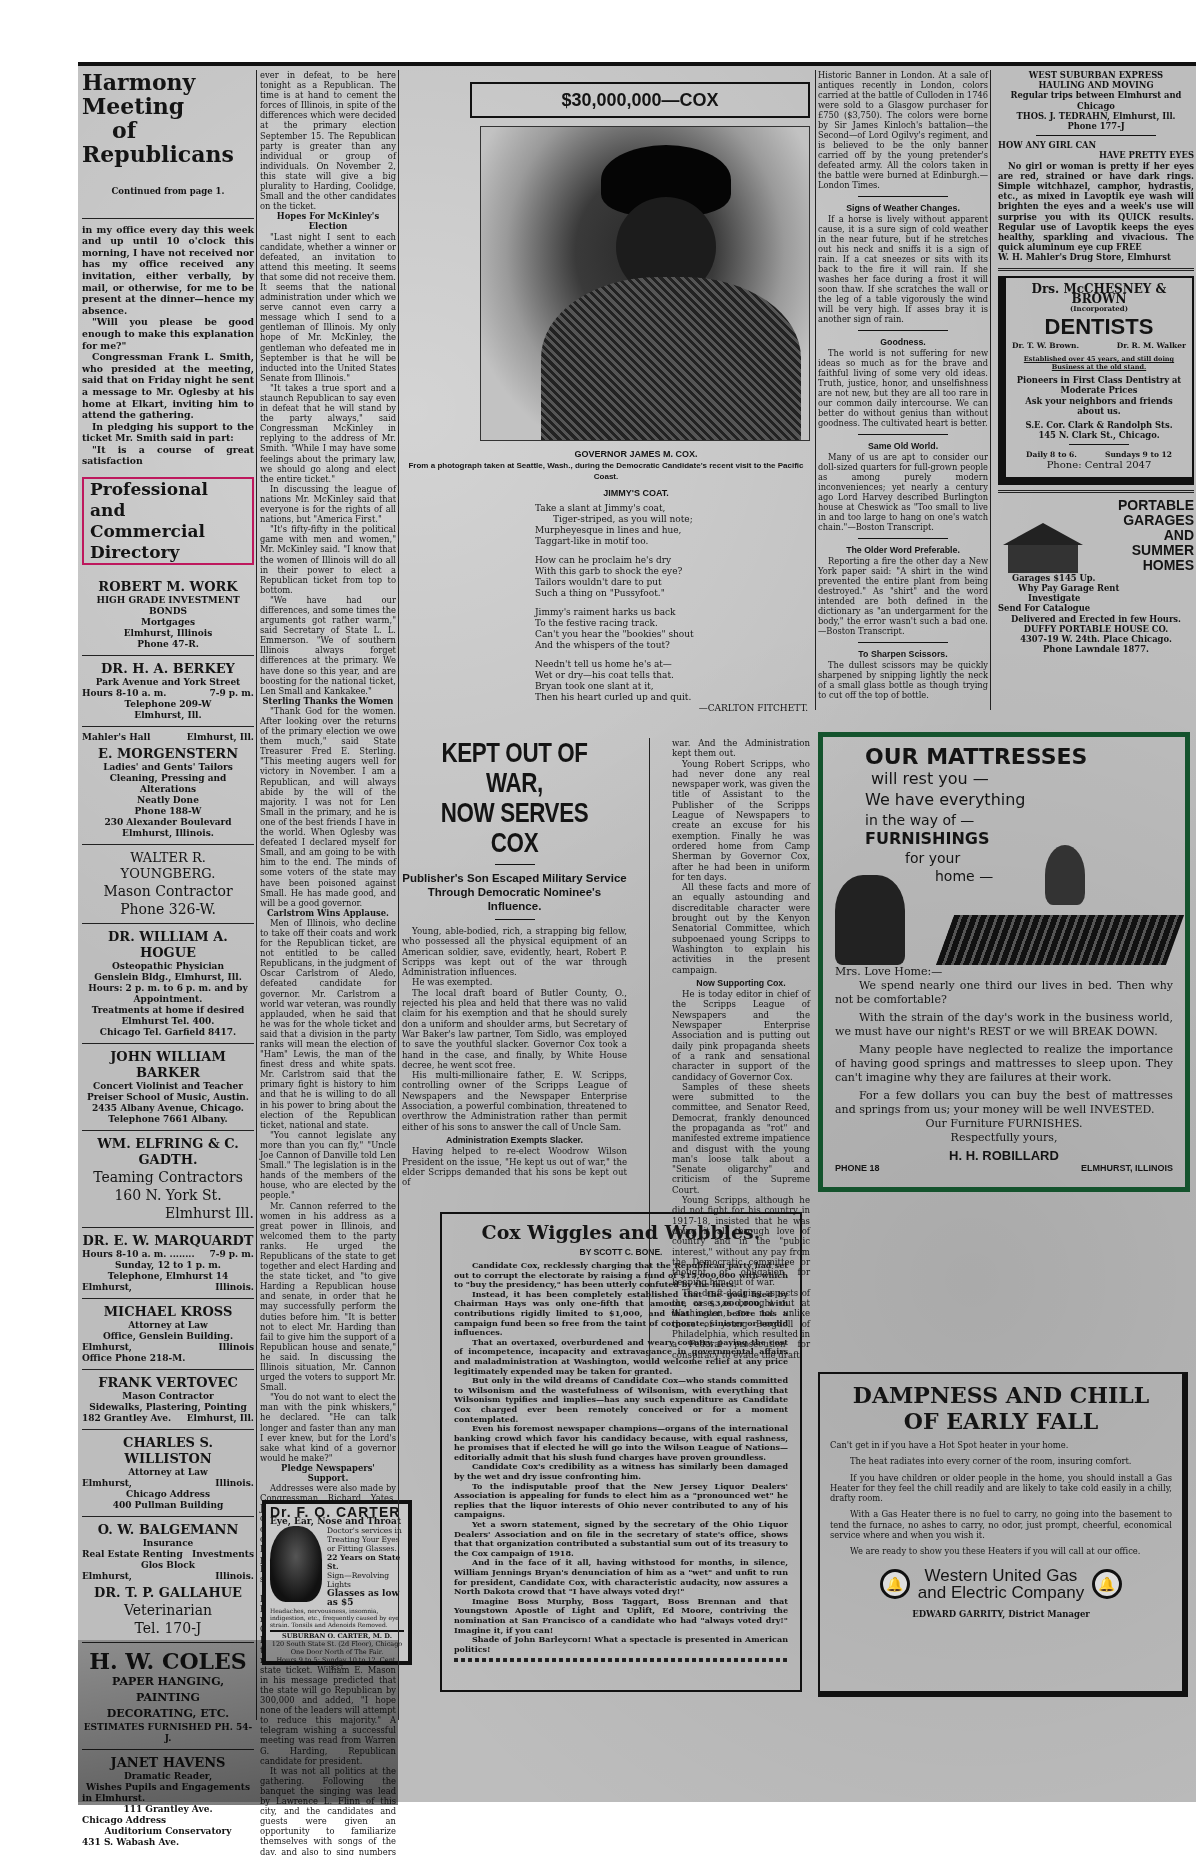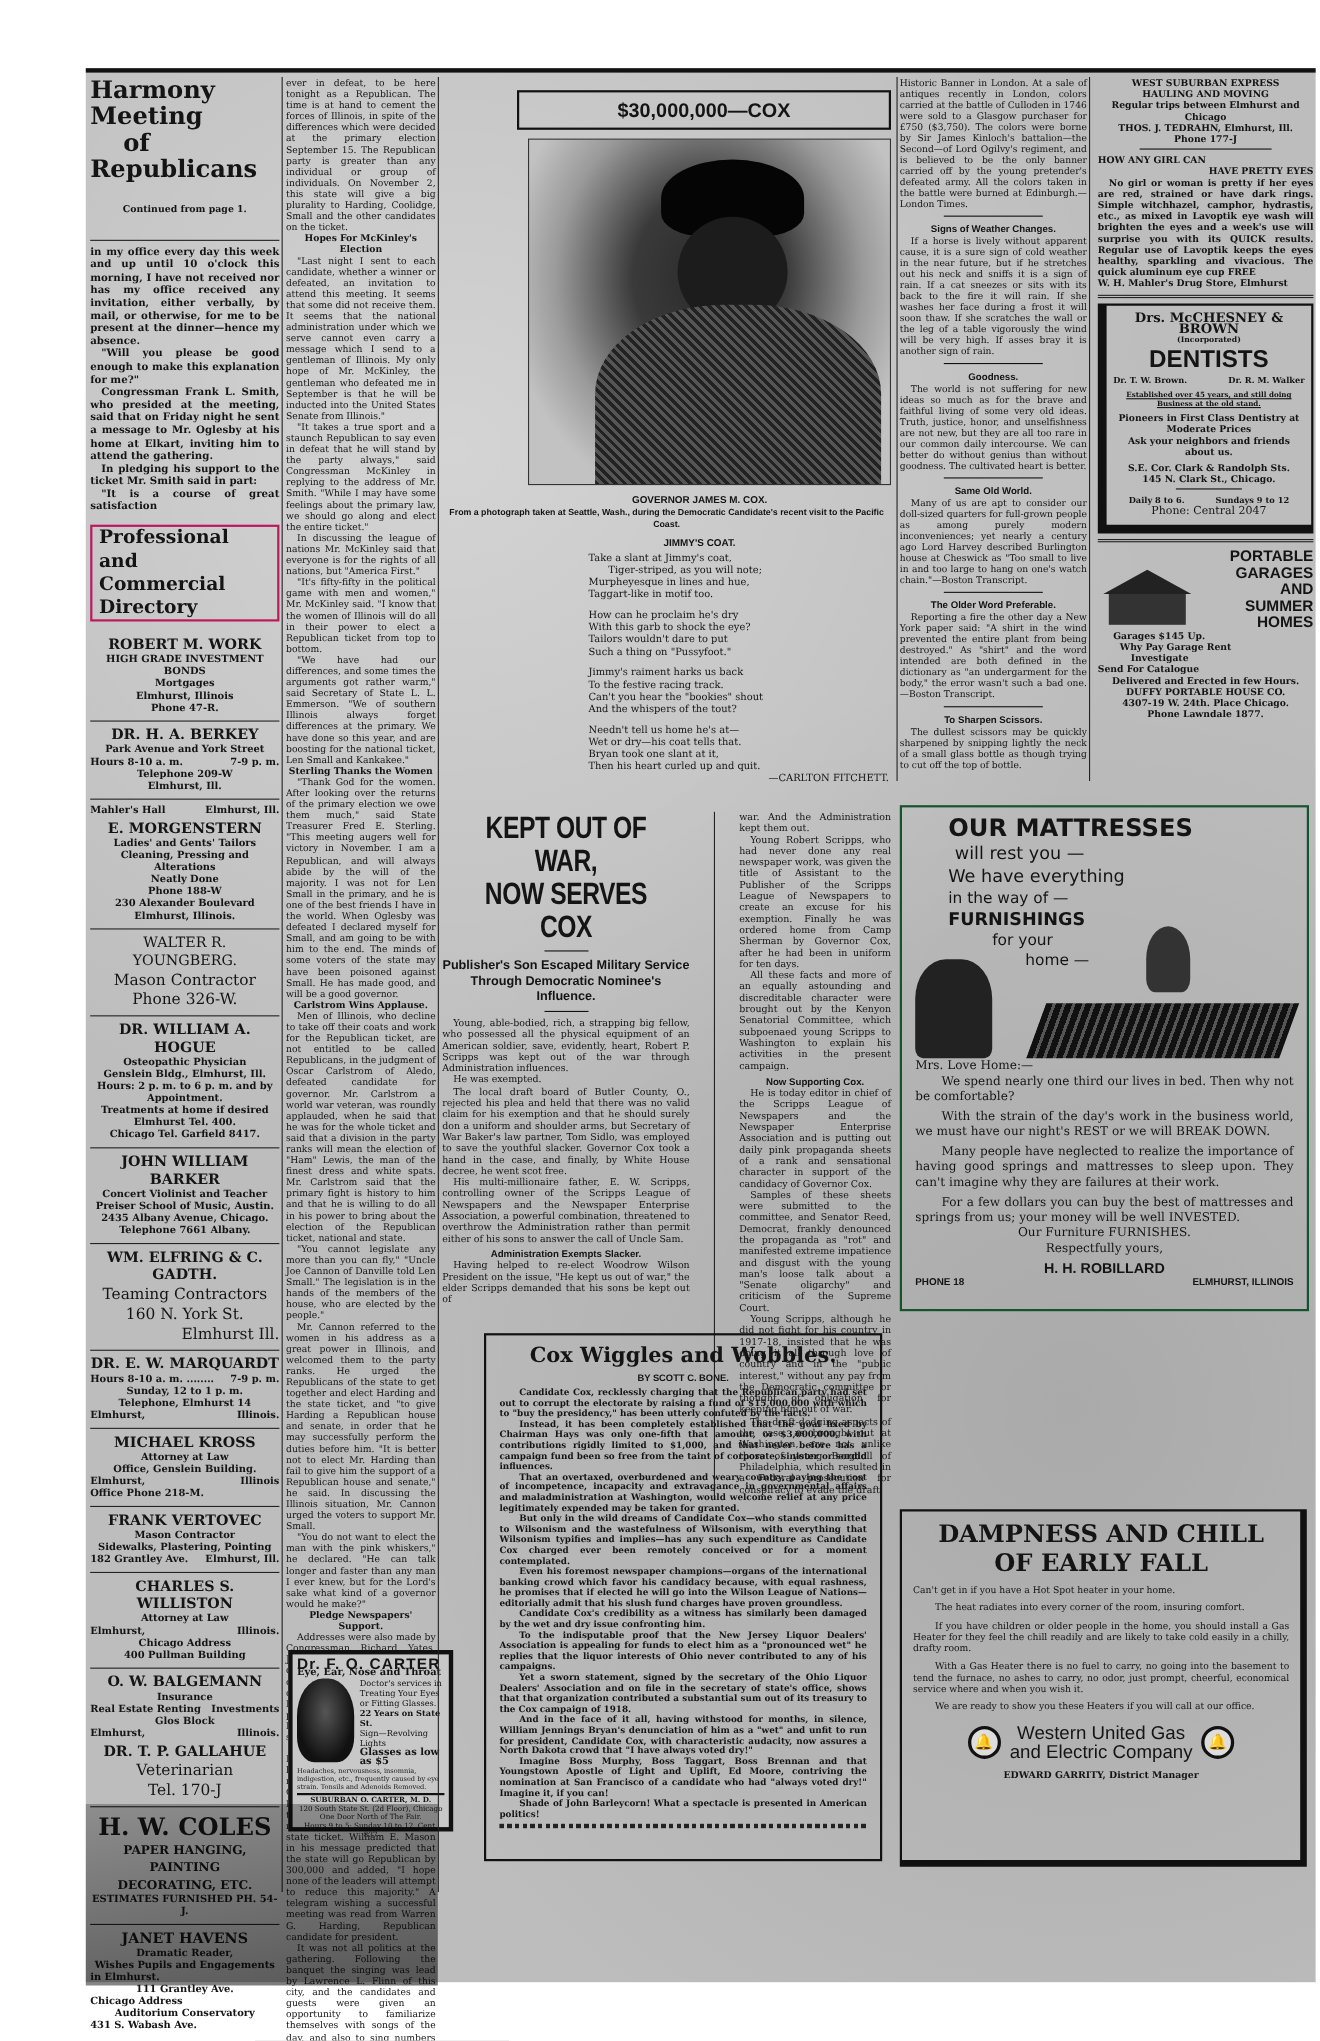--- a/index.html
+++ b/index.html
@@ -37,21 +37,21 @@
   .poem .stanza { margin-bottom: 8px; }
   .kept-head { font-family: "Liberation Sans", sans-serif; font-weight: bold; font-size: 28px; line-height: 30px; text-align: center; transform: scaleX(0.8); transform-origin: center; letter-spacing: -0.5px; }
   .kept-sub { font-family: "Liberation Sans", sans-serif; font-weight: bold; font-size: 11.5px; line-height: 14px; text-align: center; }
   .wig-box { border: 2px solid #111; padding: 6px 12px; }
   .wig-title { font-family: "DejaVu Serif", serif; font-size: 19px; font-weight: bold; text-align: center; line-height: 24px; }
   .byline { font-family: "Liberation Sans", sans-serif; font-size: 8.5px; font-weight: bold; text-align: center; margin: 3px 0 4px; }
   .wig-body { font-size: 9px; line-height: 10.6px; font-weight: bold; text-align: justify; }
   .wig-body p { text-indent: 18px; }
   .sub-head { font-family: "Liberation Sans", sans-serif; font-weight: bold; font-size: 8.8px; text-align: center; margin: 3px 0 1px; }
   .dent-box { border: 2px solid #111; border-left: 8px solid #111; border-bottom: 8px solid #111; padding: 6px 6px; text-align: center; }
-  .mat-box { border: 2px solid #14532d; padding: 8px 12px; position: relative; }
+  .mat-box { border: 5px solid #14532d; padding: 8px 12px; position: relative; }
   .mat-script { font-family: "DejaVu Sans", sans-serif; }
   .damp-box { border: 2px solid #111; border-right: 6px solid #111; border-bottom: 6px solid #111; padding: 8px 10px; }
   .coles { font-size: 22px; font-weight: bold; text-align: center; line-height: 26px; }
   .carter { border: 4px solid #111; padding: 4px; background: #c8c8c8; }
   .carter-name { font-family: "Liberation Sans", sans-serif; font-size: 17px; font-weight: bold; letter-spacing: 1px; }
   .carter-portrait { width: 52px; height: 76px; background: radial-gradient(ellipse at 50% 40%, #555 0, #111 70%); border-radius: 45% 45% 30% 30%; float: left; margin-right: 5px; }
   .emblem { width: 30px; height: 30px; border-radius: 50%; border: 3px solid #111; display: inline-flex; align-items: center; justify-content: center; font-size: 14px; background: #ddd; }
   .garage { width: 70px; height: 50px; background: linear-gradient(#333,#333) bottom/100% 60% no-repeat; position: relative; }
   .garage:before { content: ""; position: absolute; left: -5px; top: 0; border-left: 40px solid transparent; border-right: 40px solid transparent; border-bottom: 22px solid #222; }
   .shade { position: absolute; left: 78px; top: 1640px; width: 320px; height: 165px; background: linear-gradient(170deg, rgba(0,0,0,0.25), rgba(0,0,0,0.55)); }
@@ -412,21 +412,21 @@
     <div class="b">145 N. Clark St., Chicago.</div>
     <div style="width:60px; border-top:1.5px solid #111; margin:4px auto"></div>
     <div class="card-row" style="font-size:7.5px; justify-content:space-around">
         <span>Daily 8 to 6.</span>
         <span>Sundays 9 to 12</span>
       </div>
     <div style="font-size:10px">Phone: Central 2047</div>
   </div>
   <div class="hr2"></div>
   <div>
-    <div style="display:flex; align-items:flex-start; justify-content:space-between">
+    <div style="display:flex; align-items:flex-end; justify-content:space-between">
       <div class="garage" style="margin-left:10px; margin-top:20px"></div>
       <div style="font-family:'Liberation Sans',sans-serif; font-weight:bold; font-size:14px; line-height:15px; text-align:right">
         <div>PORTABLE</div>
         <div>GARAGES</div>
         <div>AND</div>
         <div>SUMMER</div>
         <div>HOMES</div>
       </div>
     </div>
     <div class="b" style="padding-left:14px">Garages $145 Up.</div>

